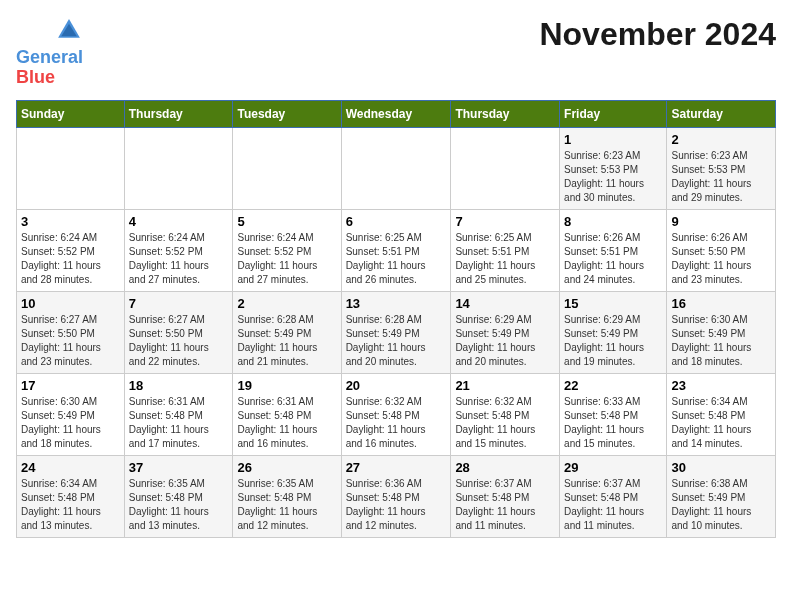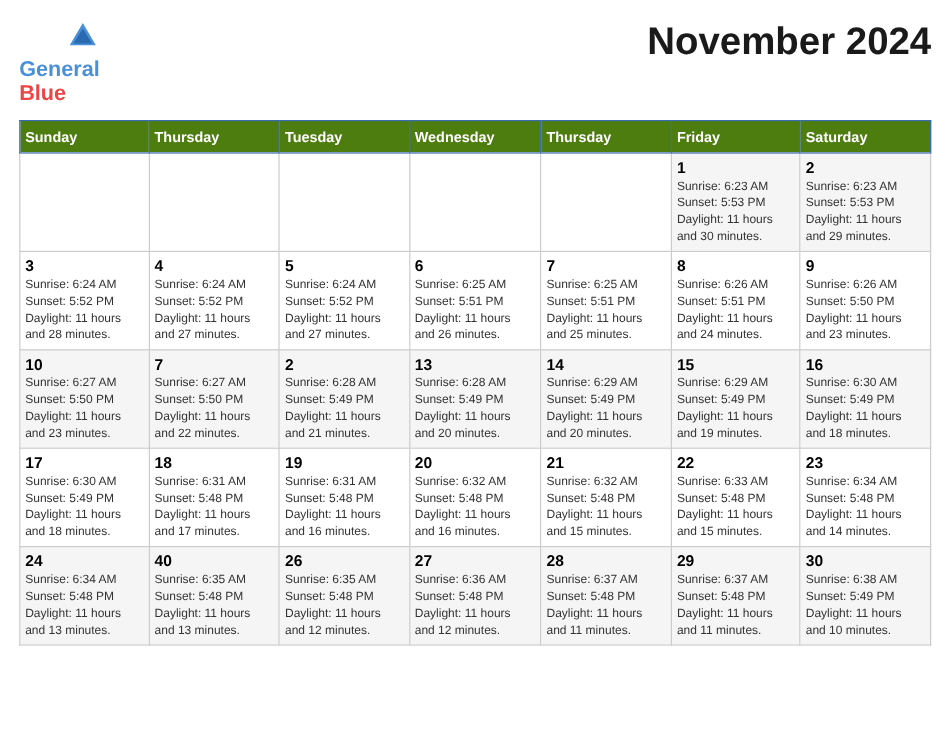--- a/index.html
+++ b/index.html
@@ -226,21 +226,21 @@
           <span class="day-num">23</span>
           <div class="day-info">Sunrise: 6:34 AM<br>Sunset: 5:48 PM<br>Daylight: 11 hours<br>and 14 minutes.</div>
         </td>
       </tr>
       <tr>
         <td>
           <span class="day-num">24</span>
           <div class="day-info">Sunrise: 6:34 AM<br>Sunset: 5:48 PM<br>Daylight: 11 hours<br>and 13 minutes.</div>
         </td>
         <td>
-          <span class="day-num">40</span>
+          <span class="day-num">37</span>
           <div class="day-info">Sunrise: 6:35 AM<br>Sunset: 5:48 PM<br>Daylight: 11 hours<br>and 13 minutes.</div>
         </td>
         <td>
           <span class="day-num">26</span>
           <div class="day-info">Sunrise: 6:35 AM<br>Sunset: 5:48 PM<br>Daylight: 11 hours<br>and 12 minutes.</div>
         </td>
         <td>
           <span class="day-num">27</span>
           <div class="day-info">Sunrise: 6:36 AM<br>Sunset: 5:48 PM<br>Daylight: 11 hours<br>and 12 minutes.</div>
         </td>

